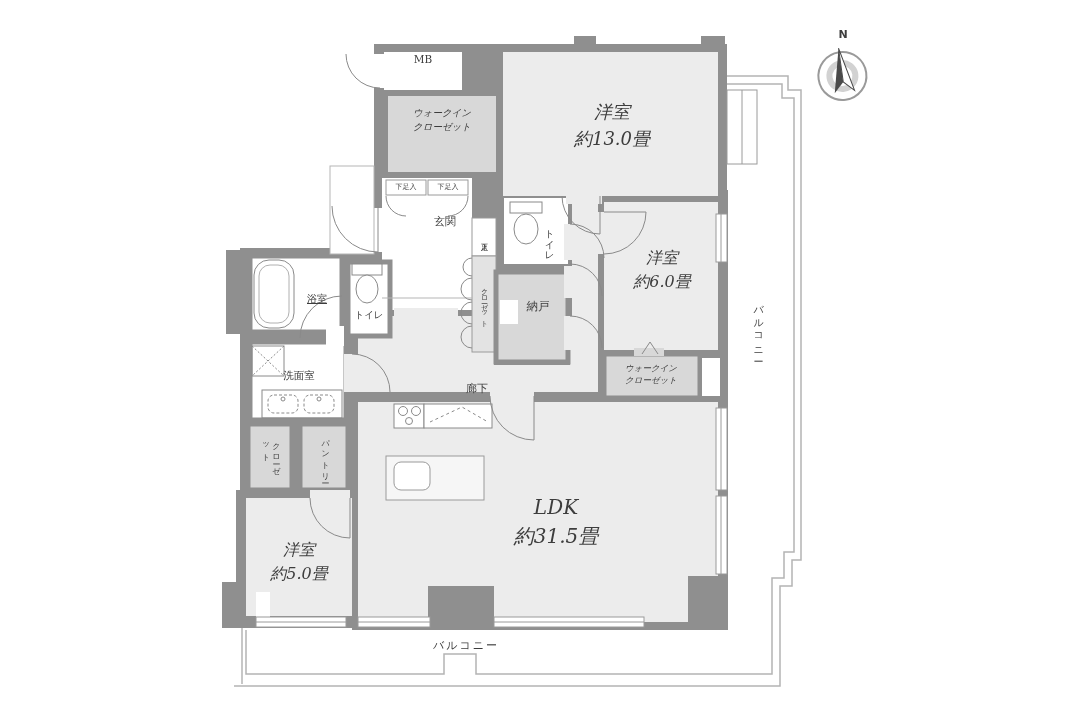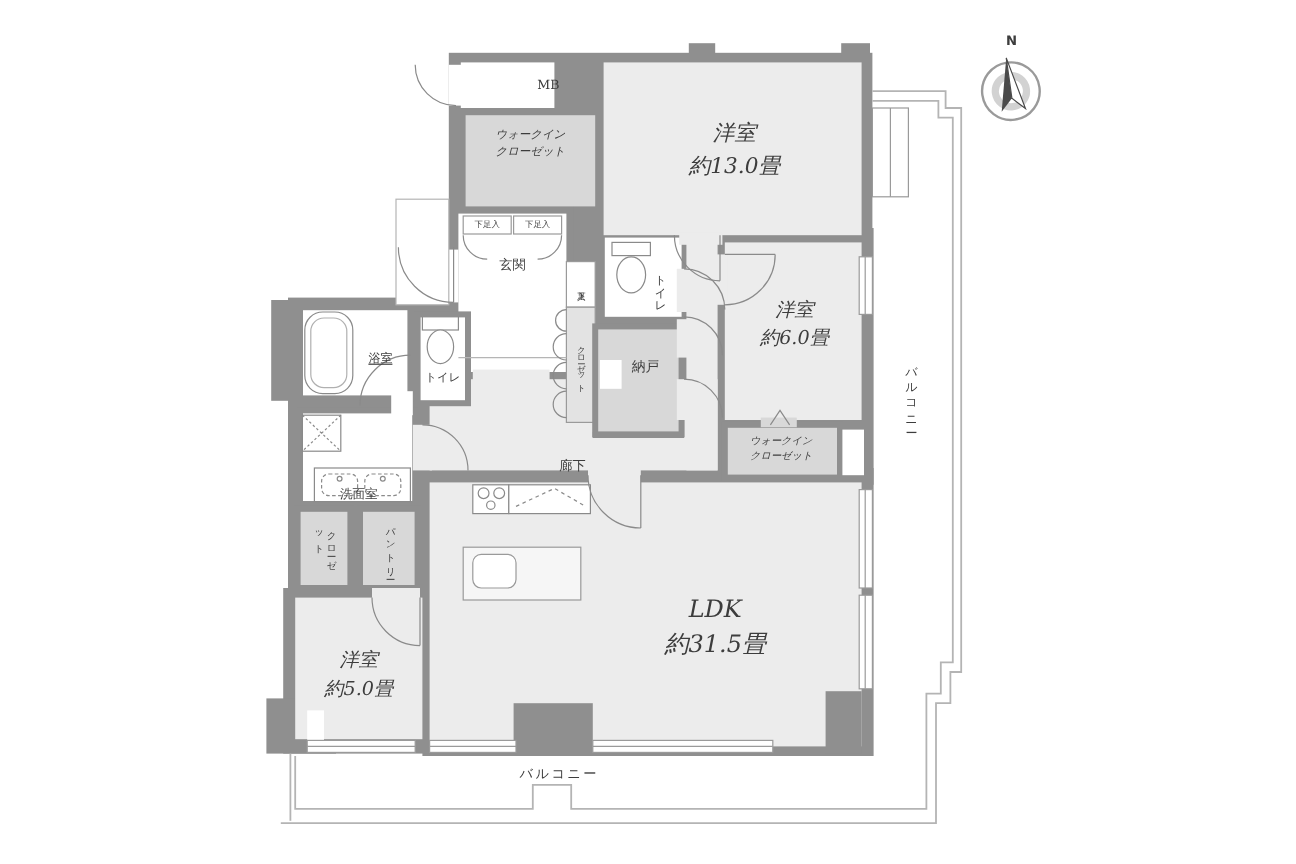--- a/index.html
+++ b/index.html
@@ -149,35 +149,35 @@
   </g>
 
   <g transform="translate(812,28) rotate(-8 30 45)">
     <circle cx="30" cy="48" r="24" stroke="#9a9a9a" stroke-width="2" fill="#ffffff"></circle>
     <circle cx="30" cy="48" r="13" stroke="#d2d2d2" stroke-width="6" fill="none"></circle>
     <polygon points="30,20 20,64 30,54" fill="#4a4a4a"></polygon>
     <polygon points="30,20 40,64 30,54" fill="#ffffff" stroke="#4a4a4a" stroke-width="1"></polygon>
   </g>
 </svg>
 
-  <div class="lb" style="left:423px;top:71px;font-size:10.5px;margin-left:34px;">MB</div>
+  <div class="lb" style="left:423px;top:59px;font-size:10.5px;">MB</div>
 
   <div class="lb2" style="left:442px;top:120px;font-size:9.5px;">
     <div>ウォークイン</div>
     <div>クローゼット</div>
   </div>
 
   <div class="lb2" style="left:612px;top:125px;font-size:18px;line-height:1.5;">
     <div>洋室</div>
     <div>約13.0畳</div>
   </div>
 
   <div class="lb" style="left:406px;top:187px;font-size:7px;">下足入</div>
   <div class="lb" style="left:448px;top:187px;font-size:7px;">下足入</div>
-  <div class="lb" style="left:427px;top:221px;font-size:11px;">玄関</div>
+  <div class="lb" style="left:445px;top:221px;font-size:11px;">玄関</div>
 
   <div class="lb v" style="left:484px;top:238px;font-size:7px;">下足入</div>
   <div class="lb v" style="left:484px;top:303px;font-size:7px;">クローゼット</div>
   <div class="lb v" style="left:549px;top:239px;font-size:9.5px;">トイレ</div>
 
   <div class="lb" style="left:538px;top:306px;font-size:11.5px;">納戸</div>
 
   <div class="lb2" style="left:662px;top:270px;font-size:16px;line-height:1.5;">
     <div>洋室</div>
     <div>約6.0畳</div>
@@ -185,32 +185,32 @@
 
   <div class="lb2" style="left:651px;top:375px;font-size:8.5px;line-height:1.4;">
     <div>ウォークイン</div>
     <div>クローゼット</div>
   </div>
 
   <div class="lb v" style="left:758px;top:328px;font-size:10px;letter-spacing:3px;">バルコニー</div>
 
   <div class="lb" style="left:317px;top:299px;font-size:10px;text-decoration:underline;">浴室</div>
   <div class="lb" style="left:369px;top:315px;font-size:9.5px;">トイレ</div>
-  <div class="lb" style="left:299px;top:376px;font-size:10.5px;margin-top:36px;">洗面室</div>
+  <div class="lb" style="left:299px;top:376px;font-size:10.5px;">洗面室</div>
   <div class="lb" style="left:477px;top:388px;font-size:11px;">廊下</div>
 
   <div class="v2" style="left:270px;top:457px;font-size:8px;">クローゼット</div>
   <div class="lb v" style="left:324px;top:457px;font-size:8px;letter-spacing:2px;">パントリー</div>
 
   <div class="lb2" style="left:299px;top:562px;font-size:16px;line-height:1.5;">
     <div>洋室</div>
     <div>約5.0畳</div>
   </div>
 
-  <div class="lb2" style="left:556px;top:522px;font-size:20px;line-height:1.45;margin-left:40px;">
+  <div class="lb2" style="left:556px;top:522px;font-size:20px;line-height:1.45;">
     <div>LDK</div>
     <div>約31.5畳</div>
   </div>
 
   <div class="lb" style="left:466px;top:645px;font-size:11px;letter-spacing:2px;">バルコニー</div>
 
   <div class="lb" style="left:843px;top:34px;font-size:11px;font-weight:bold;font-family:'DejaVu Sans','Liberation Sans',sans-serif;">N</div>
 </div>
 
 </body></html>

